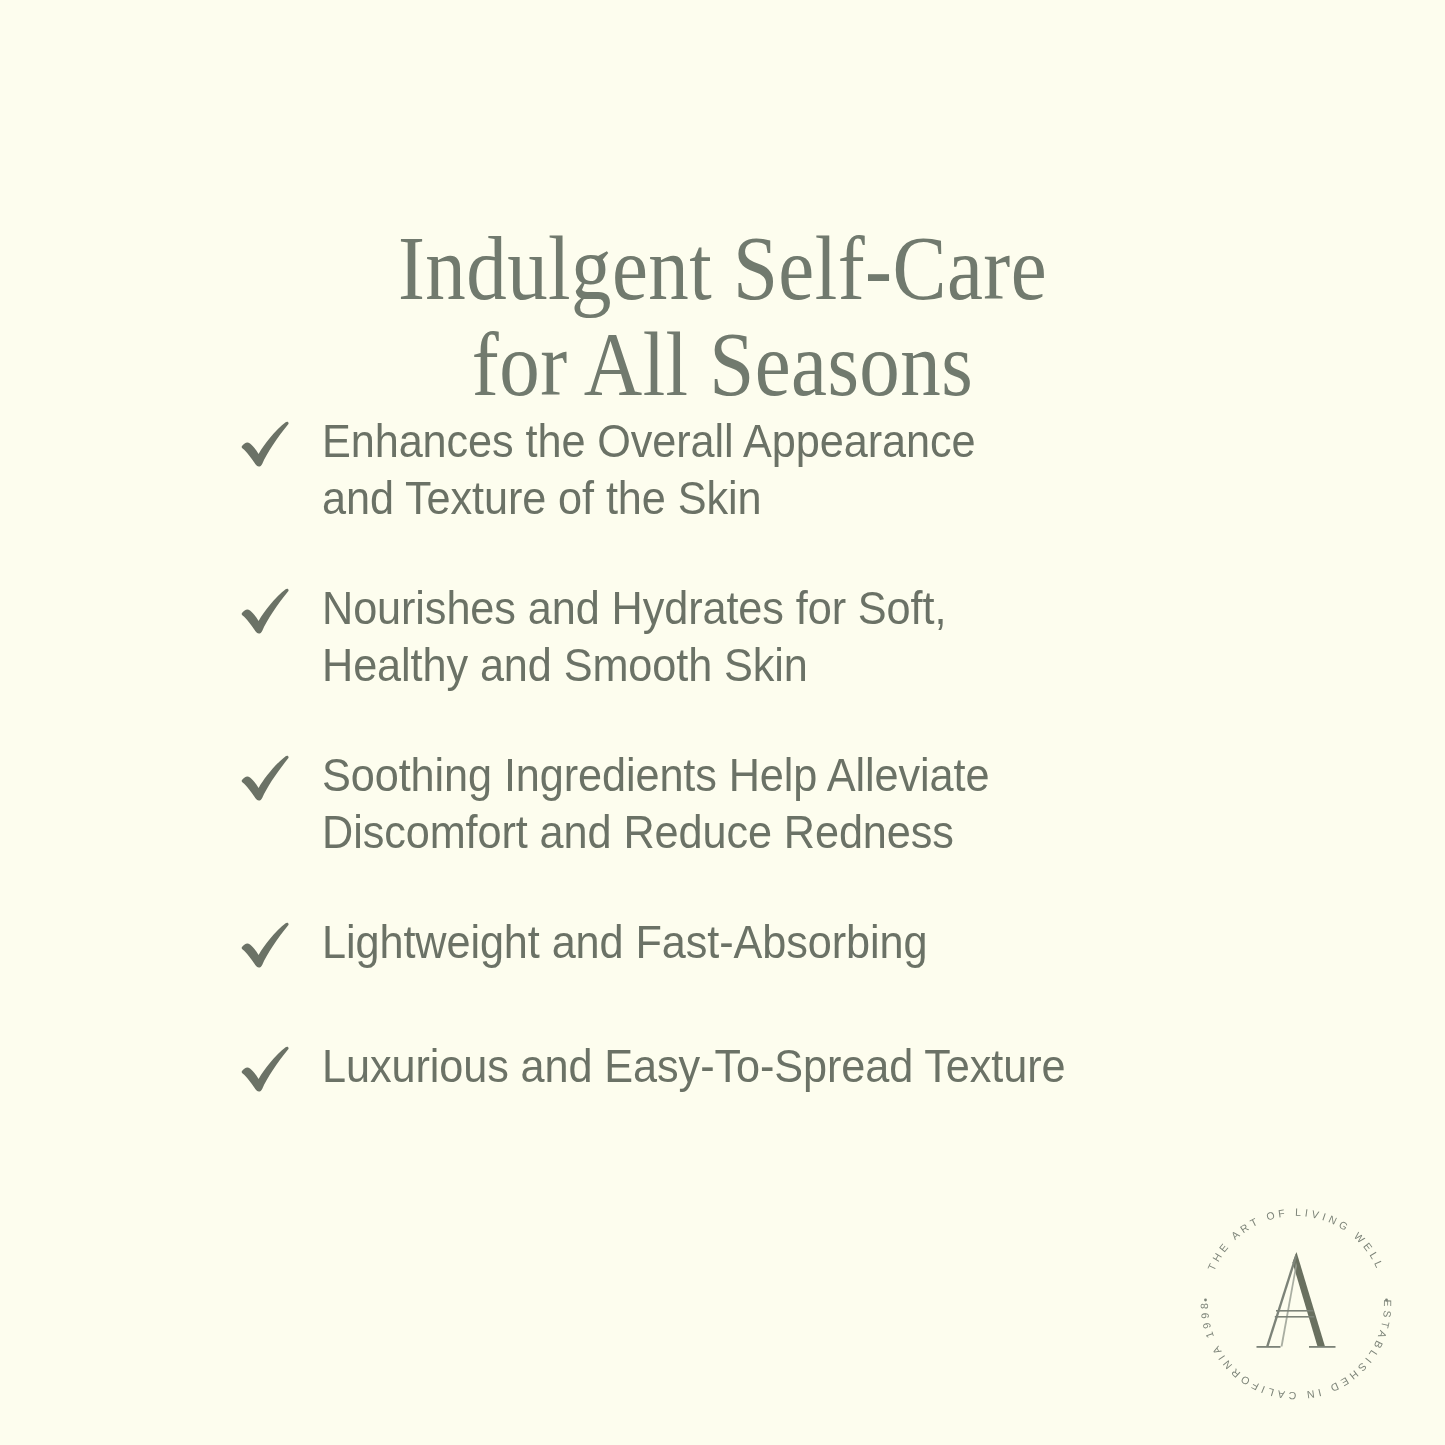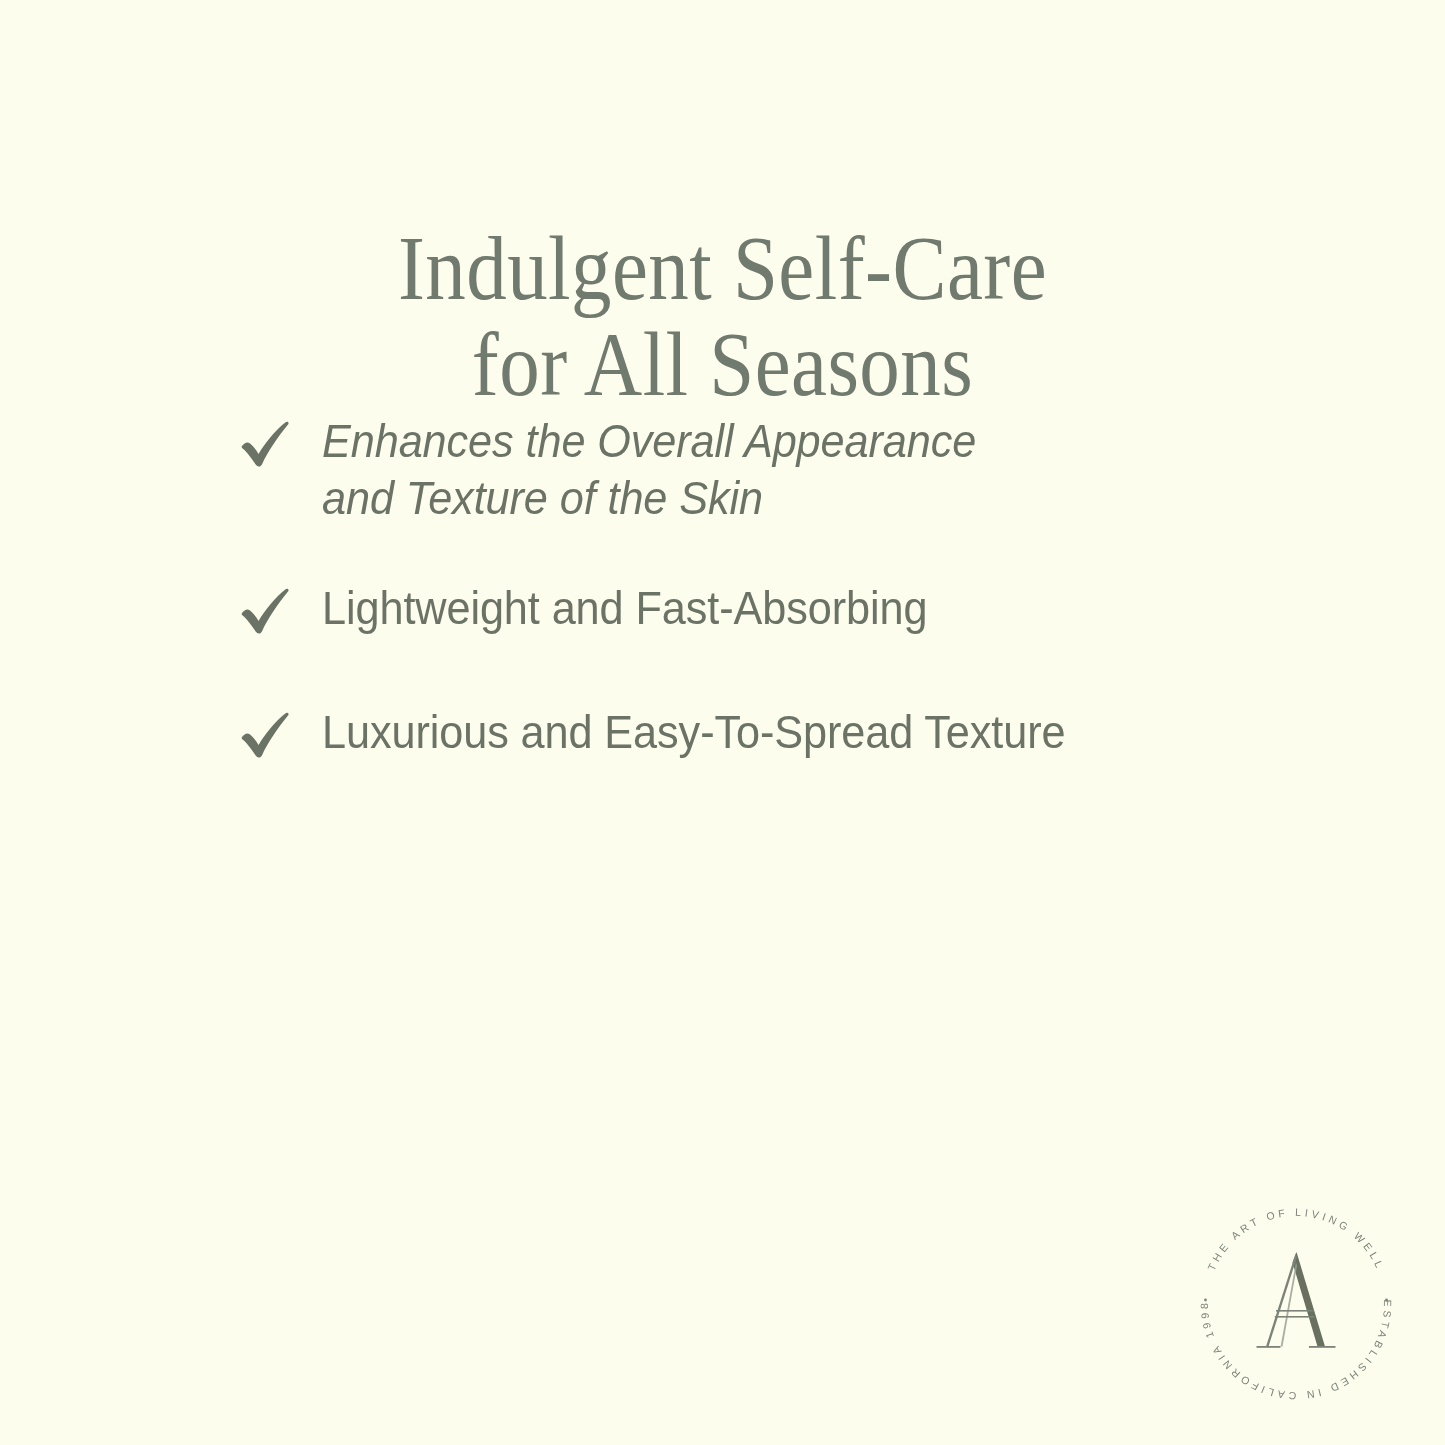--- a/index.html
+++ b/index.html
@@ -75,21 +75,21 @@
     font-size: 47px;
     line-height: 57px;
     font-weight: 400;
     letter-spacing: -0.1px;
     transform: scaleX(0.92);
     transform-origin: left top;
     white-space: pre-line;
   }
 
   
-  .benefit.two-line { margin-bottom: 53px; font-style: italic; }
+  .benefit.two-line { margin-bottom: 53px; }
   .benefit.one-line { margin-bottom: 67px; }
   .benefit.last { margin-bottom: 8px; }
 
   
   #seal {
     position: absolute;
     left: 1192px;
     top: 1200px;
     width: 208px;
     height: 208px;
@@ -115,22 +115,40 @@
     <li class="benefit two-line">
       <span class="check">
         <svg viewBox="0 0 56 52" xmlns="http://www.w3.org/2000/svg" aria-hidden="true">
           <path d="M4.2 27.8 C6.5 24.6 9.4 23.4 12.0 25.4 C14.6 27.4 17.9 31.5 20.6 35.9 C26.3 26.0 37.0 12.4 47.6 4.2 C49.6 2.7 51.6 4.6 50.0 6.6 C39.4 19.6 29.0 35.2 24.2 45.9 C22.8 49.0 19.6 49.3 17.7 46.6 C14.2 41.5 8.6 33.6 4.6 30.5 C3.4 29.6 3.5 28.7 4.2 27.8 Z" fill="#6B7266"></path>
         </svg>
       </span>
       <span class="btext">Enhances the Overall Appearance
 and Texture of the Skin</span>
     </li>
 
-
-
+    <li class="benefit two-line">
+      <span class="check">
+        <svg viewBox="0 0 56 52" xmlns="http://www.w3.org/2000/svg" aria-hidden="true">
+          <path d="M4.2 27.8 C6.5 24.6 9.4 23.4 12.0 25.4 C14.6 27.4 17.9 31.5 20.6 35.9 C26.3 26.0 37.0 12.4 47.6 4.2 C49.6 2.7 51.6 4.6 50.0 6.6 C39.4 19.6 29.0 35.2 24.2 45.9 C22.8 49.0 19.6 49.3 17.7 46.6 C14.2 41.5 8.6 33.6 4.6 30.5 C3.4 29.6 3.5 28.7 4.2 27.8 Z" fill="#6B7266"></path>
+        </svg>
+      </span>
+      <span class="btext">Nourishes and Hydrates for Soft,
+Healthy and Smooth Skin</span>
+    </li>
+
+
+    <li class="benefit two-line">
+      <span class="check">
+        <svg viewBox="0 0 56 52" xmlns="http://www.w3.org/2000/svg" aria-hidden="true">
+          <path d="M4.2 27.8 C6.5 24.6 9.4 23.4 12.0 25.4 C14.6 27.4 17.9 31.5 20.6 35.9 C26.3 26.0 37.0 12.4 47.6 4.2 C49.6 2.7 51.6 4.6 50.0 6.6 C39.4 19.6 29.0 35.2 24.2 45.9 C22.8 49.0 19.6 49.3 17.7 46.6 C14.2 41.5 8.6 33.6 4.6 30.5 C3.4 29.6 3.5 28.7 4.2 27.8 Z" fill="#6B7266"></path>
+        </svg>
+      </span>
+      <span class="btext">Soothing Ingredients Help Alleviate
+Discomfort and Reduce Redness</span>
+    </li>
 
     <li class="benefit one-line">
       <span class="check">
         <svg viewBox="0 0 56 52" xmlns="http://www.w3.org/2000/svg" aria-hidden="true">
           <path d="M4.2 27.8 C6.5 24.6 9.4 23.4 12.0 25.4 C14.6 27.4 17.9 31.5 20.6 35.9 C26.3 26.0 37.0 12.4 47.6 4.2 C49.6 2.7 51.6 4.6 50.0 6.6 C39.4 19.6 29.0 35.2 24.2 45.9 C22.8 49.0 19.6 49.3 17.7 46.6 C14.2 41.5 8.6 33.6 4.6 30.5 C3.4 29.6 3.5 28.7 4.2 27.8 Z" fill="#6B7266"></path>
         </svg>
       </span>
       <span class="btext">Lightweight and Fast-Absorbing</span>
     </li>
 

